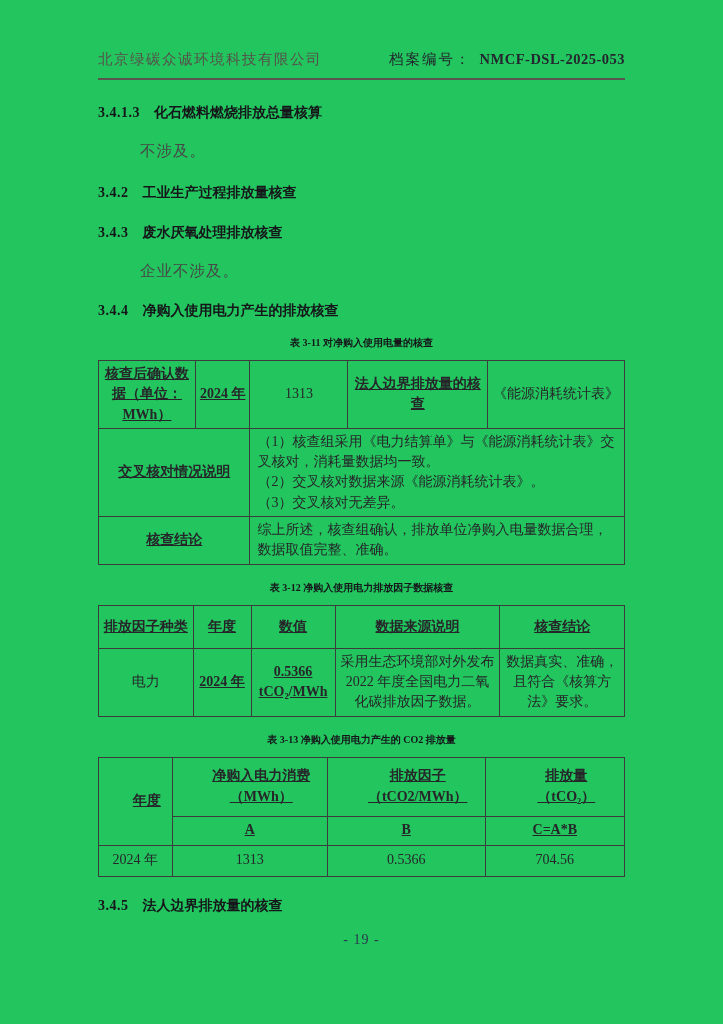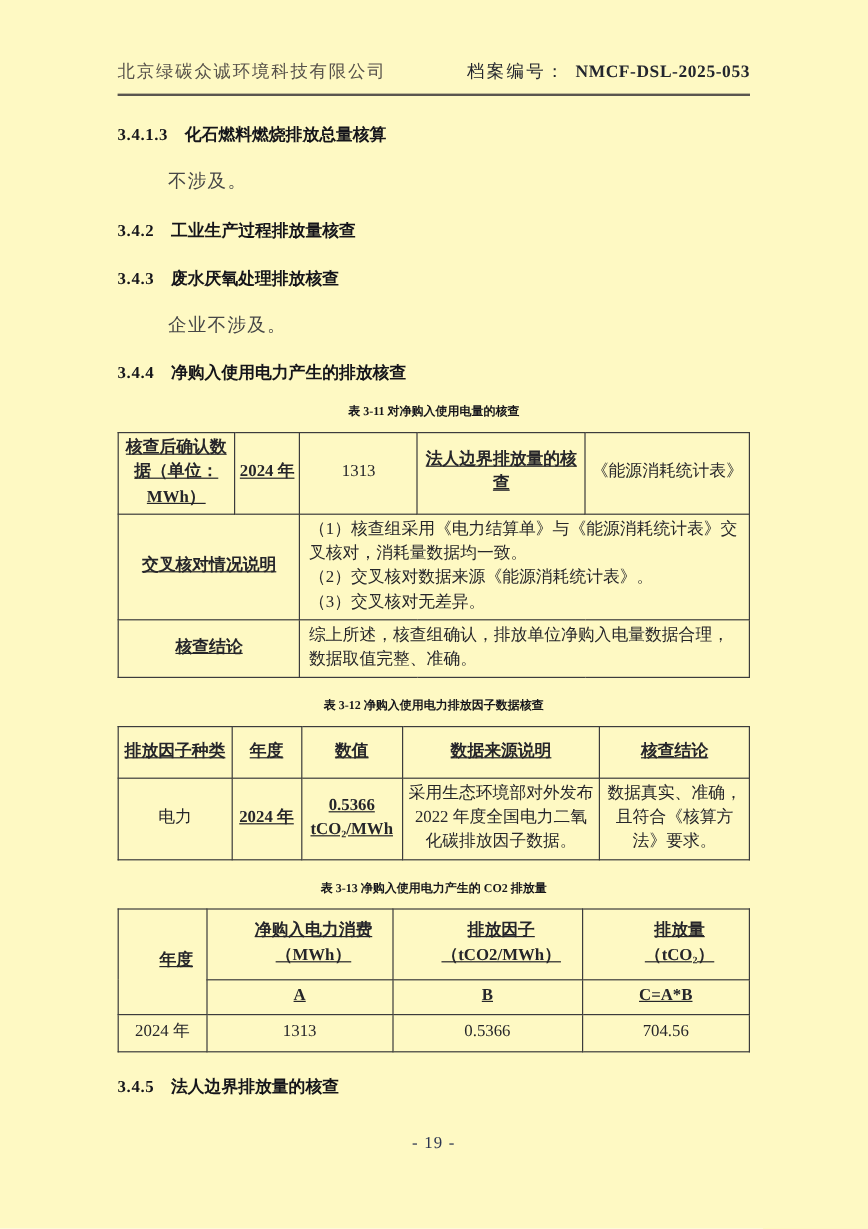--- a/index.html
+++ b/index.html
@@ -1,19 +1,19 @@
 <!DOCTYPE html>
 <html><head>
 <meta charset="utf-8">
 <style>
   html,body { margin:0; padding:0; background:#ffffff; }
   .page {
     position:relative;
     width:723px; height:1024px;
-    background:#fef9c3;
+    background:#22c55e;
     font-family:"Liberation Serif","DejaVu Serif",serif;
     color:#222;
     overflow:hidden;
   }
   .content { padding:0 98px; }
 
   
   .doc-header {
     display:flex; justify-content:space-between; align-items:flex-end;
     padding-top:50px; padding-bottom:9px;
@@ -64,21 +64,21 @@
   .t11 .r3 td { height:34px; }
   .t12 .hr td { height:36px; }
   .t12 .dr td { height:52px; }
   .t13 .hr1 td { height:52px;padding-left:27px; }
   .t13 .hr2 td { height:22px; }
   .t13 .dr td { height:24px; }
   .crosscheck-line { display:block; }
 
   
   .doc-footer {
-    position:absolute; bottom:62px; left:0; right:0;
+    position:absolute; bottom:76px; left:0; right:0;
     text-align:center; font-size:14px; color:#2c3550; letter-spacing:1px;
   }
 </style>
 </head>
 <body>
 
 <div class="page">
   <div class="content">
 
     <div class="doc-header">

